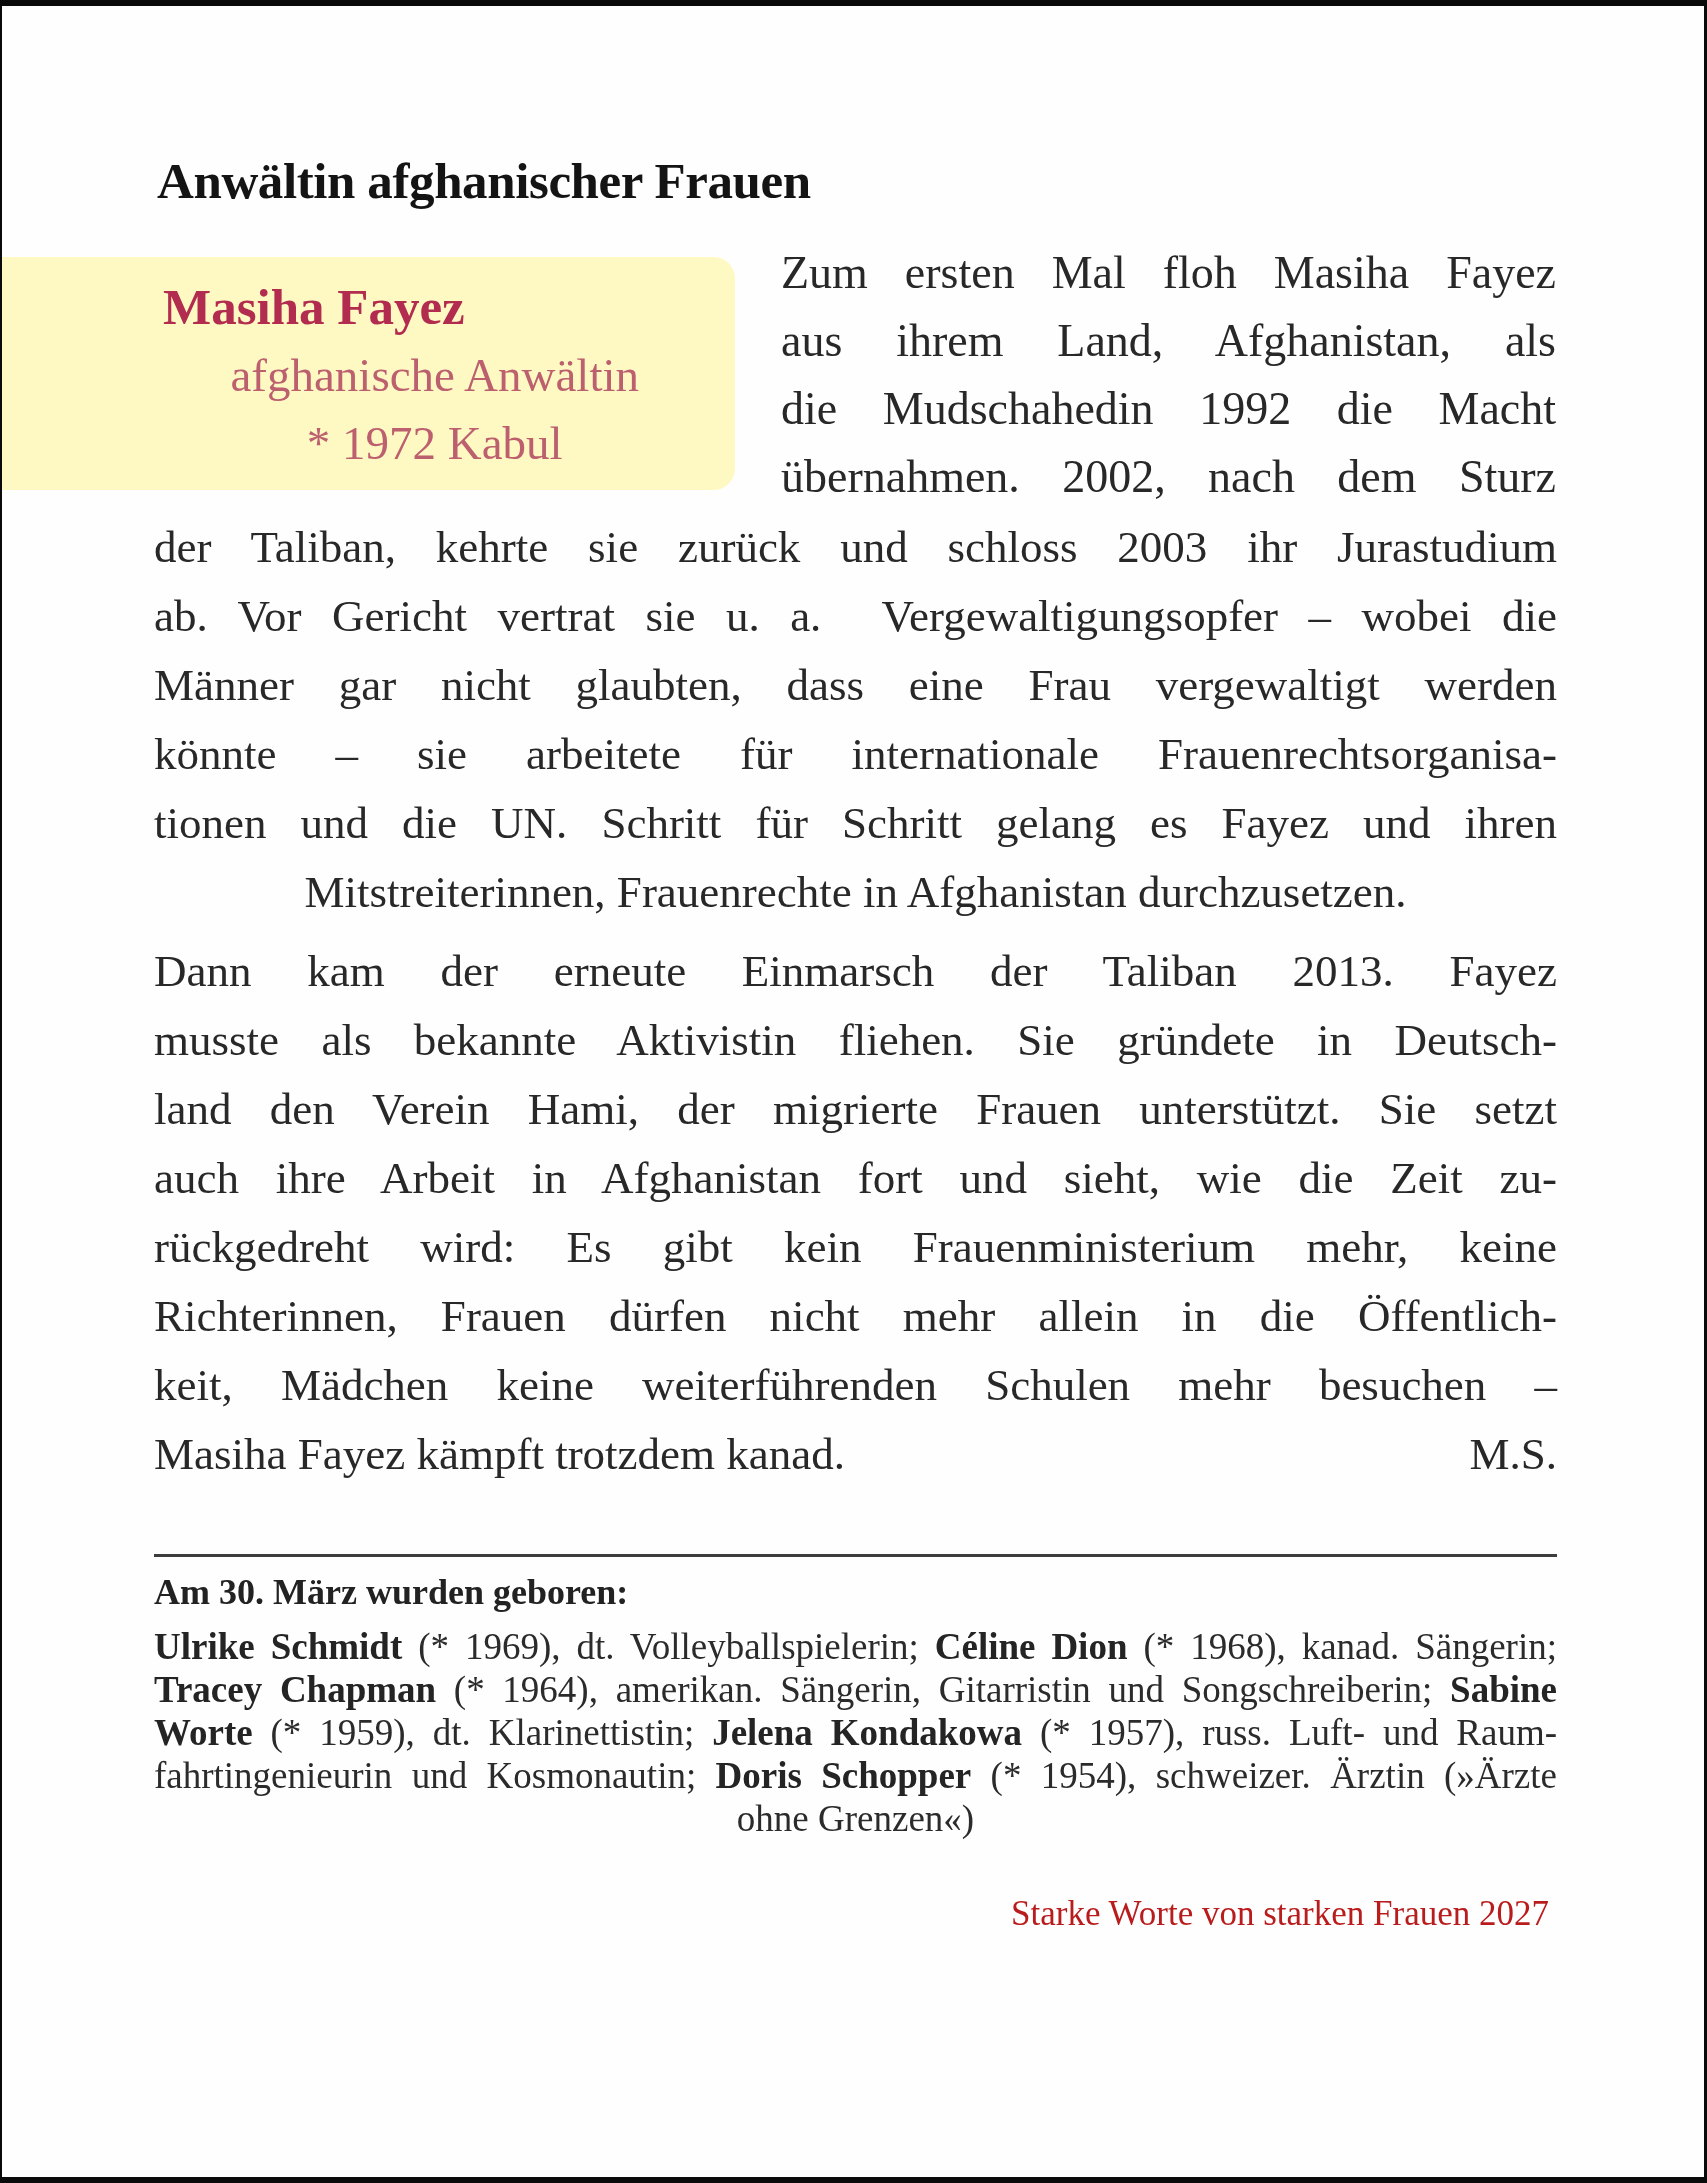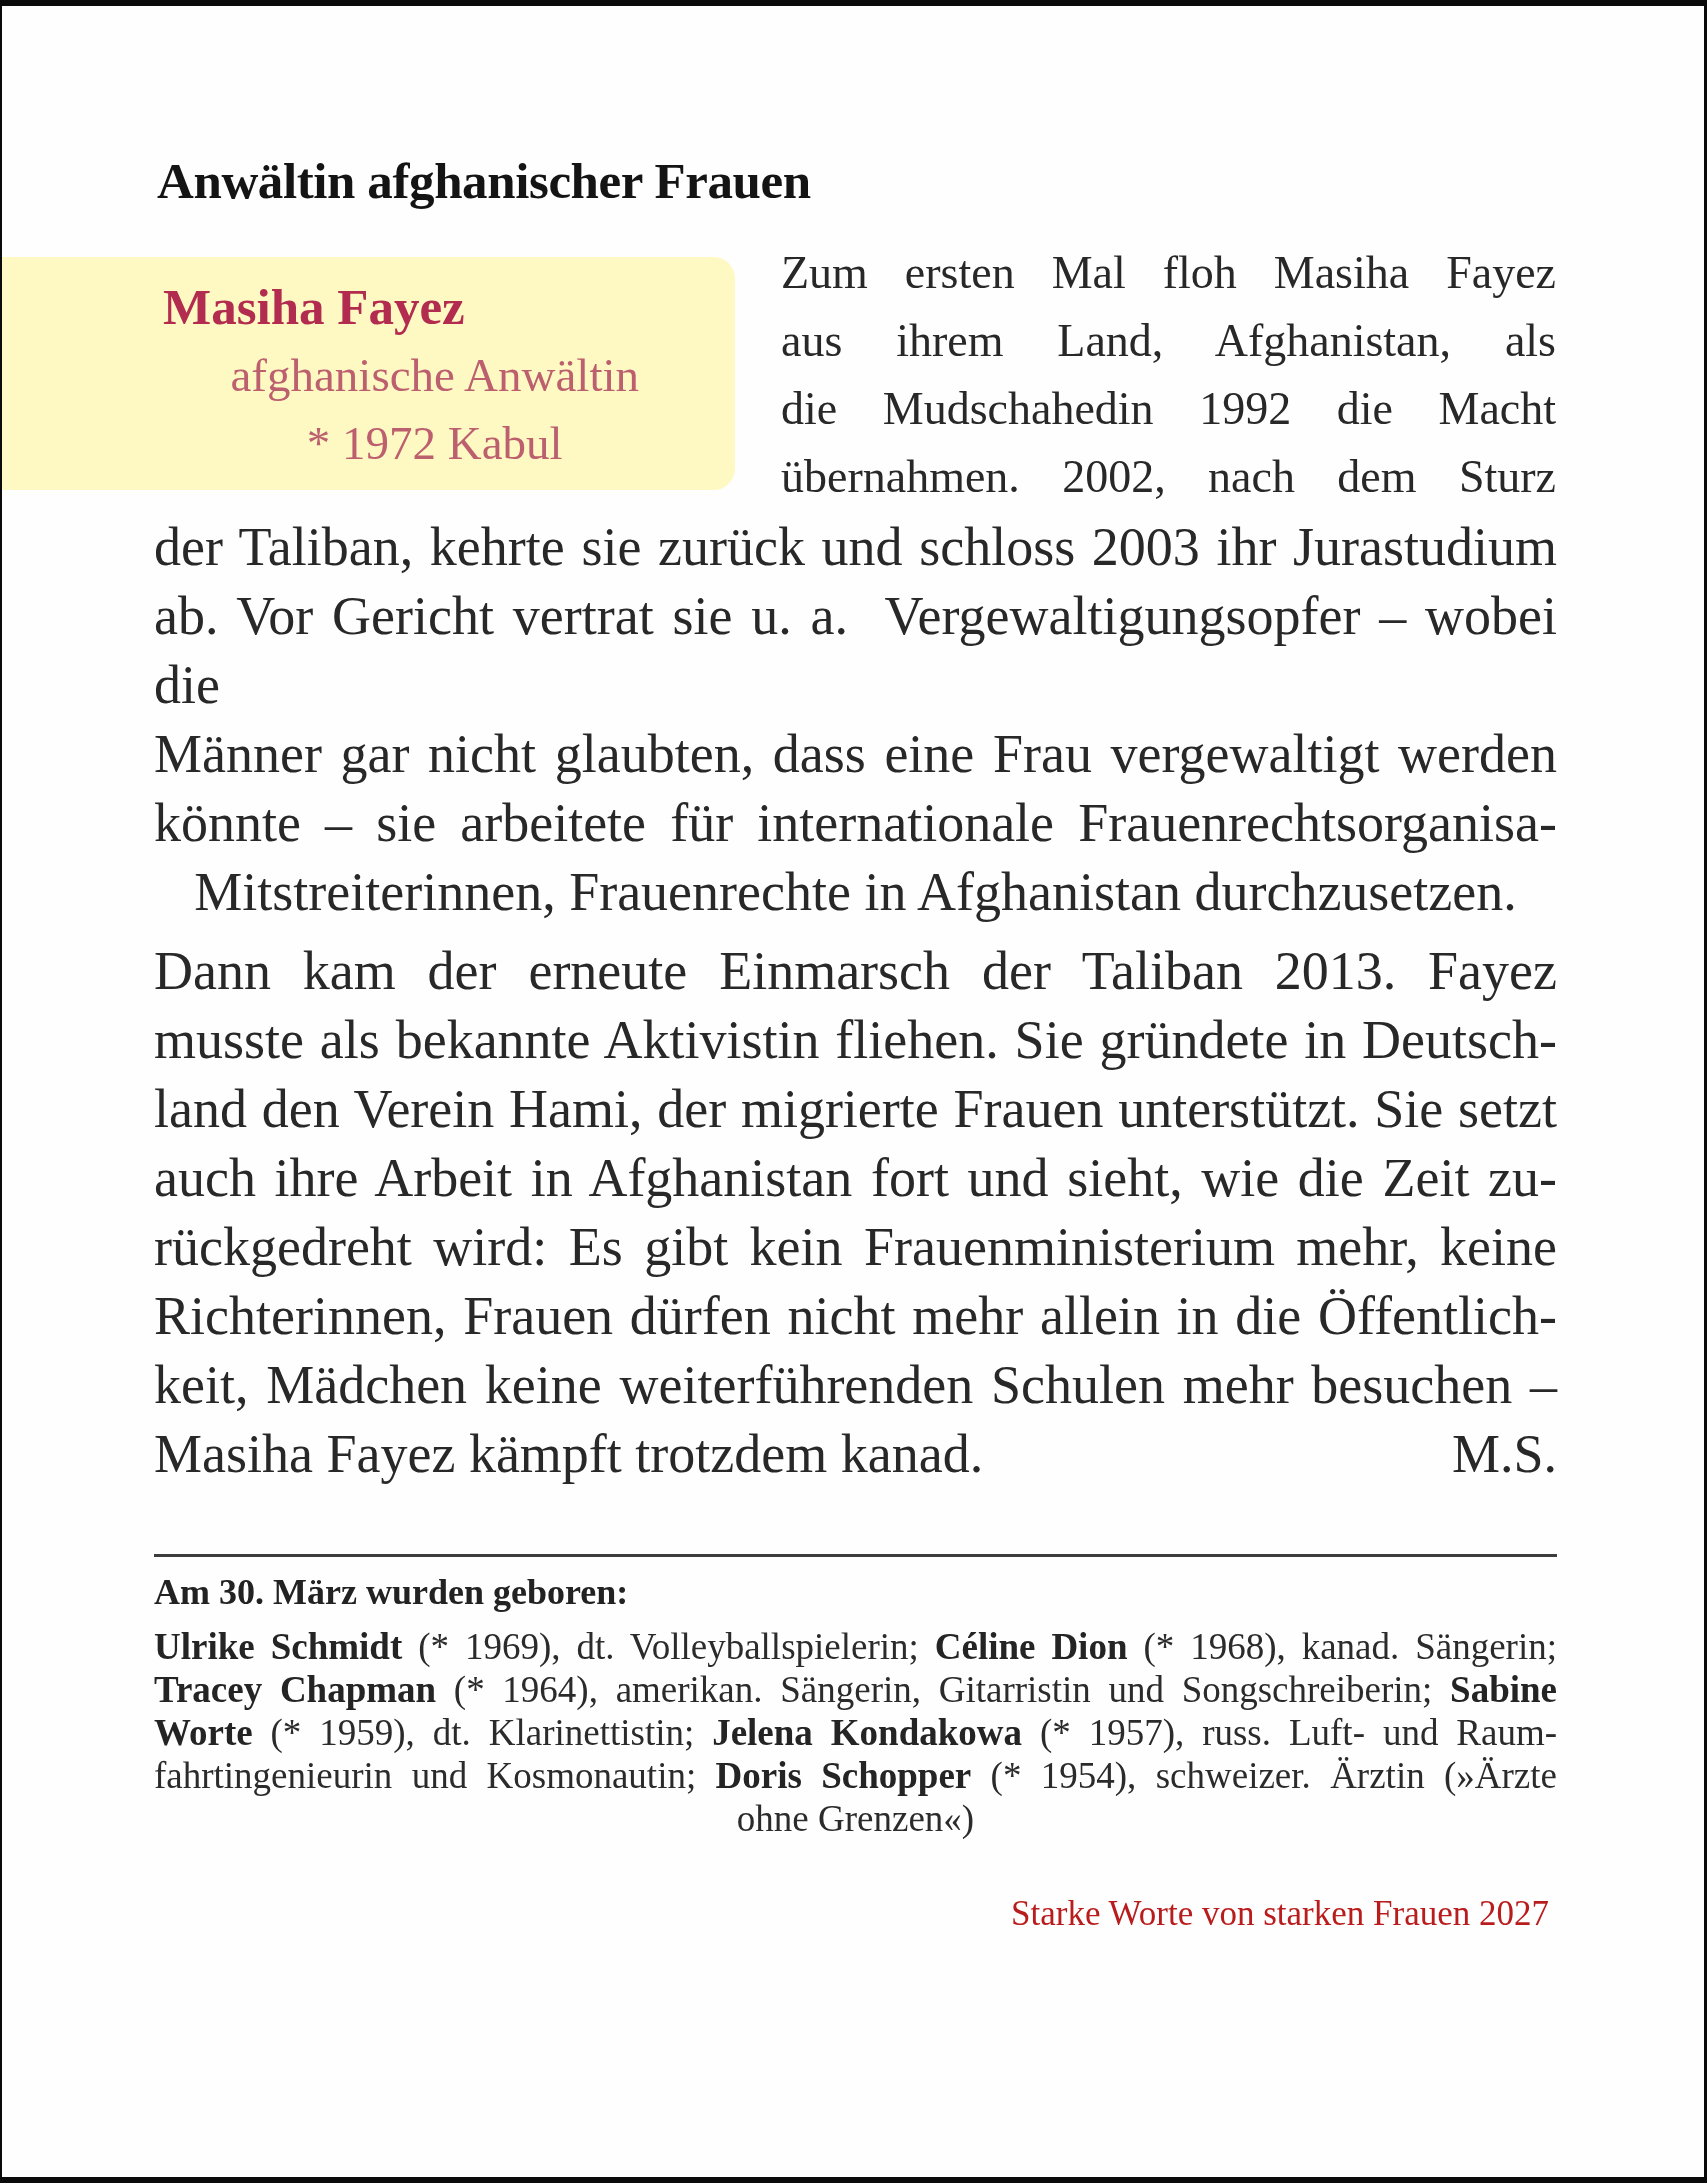--- a/index.html
+++ b/index.html
@@ -29,21 +29,21 @@
     position:absolute;left:161px;top:15.7px;right:28.5px;
   }
   .info-name{
     font-size:51px;font-weight:bold;color:#b12c4e;
     line-height:68px;white-space:nowrap;
   }
   .info-role,.info-birth{
     font-size:47px;font-weight:normal;color:#bc5f6e;
     line-height:68px;white-space:nowrap;text-align:center;
   }
-  .body-text{font-size:54px;line-height:69px;color:#282828;}
+  .body-text{font-size:45px;line-height:69px;color:#282828;}
   .intro-col{left:779px;top:233px;width:775px;line-height:68px;font-size:46px;}
   .para1{left:152px;top:507px;width:1403px;}
   .para2{left:152px;top:931px;width:1403px;}
   .jline{text-align:justify;text-align-last:justify;}
   .lline{text-align:center;}
   .final-row{display:flex;justify-content:space-between;align-items:baseline;}
   .divider{
     left:152px;top:1548px;width:1403px;height:2.8px;
     background:#3d3d3d;
   }
@@ -81,20 +81,21 @@
     <div class="jline">aus ihrem Land, Afghanistan, als</div>
     <div class="jline">die Mudschahedin 1992 die Macht</div>
     <div class="jline">übernahmen. 2002, nach dem Sturz</div>
   </div>
 
   <div class="abs para1 body-text">
     <div class="jline">der Taliban, kehrte sie zurück und schloss 2003 ihr Jurastudium</div>
     <div class="jline">ab. Vor Gericht vertrat sie u.&nbsp;a.&nbsp; Vergewaltigungsopfer – wobei die</div>
     <div class="jline">Männer gar nicht glaubten, dass eine Frau vergewaltigt werden</div>
     <div class="jline">könnte – sie arbeitete für internationale Frauenrechtsorganisa-</div>
+    <div class="jline">tionen und die UN. Schritt für Schritt gelang es Fayez und ihren</div>
     <div class="lline">Mitstreiterinnen, Frauenrechte in Afghanistan durchzusetzen.</div>
   </div>
 
   <div class="abs para2 body-text">
     <div class="jline">Dann kam der erneute Einmarsch der Taliban 2013. Fayez</div>
     <div class="jline">musste als bekannte Aktivistin fliehen. Sie gründete in Deutsch-</div>
     <div class="jline">land den Verein Hami, der migrierte Frauen unterstützt. Sie setzt</div>
     <div class="jline">auch ihre Arbeit in Afghanistan fort und sieht, wie die Zeit zu-</div>
     <div class="jline">rückgedreht wird: Es gibt kein Frauenministerium mehr, keine</div>
     <div class="jline">Richterinnen, Frauen dürfen nicht mehr allein in die Öffentlich-</div>

